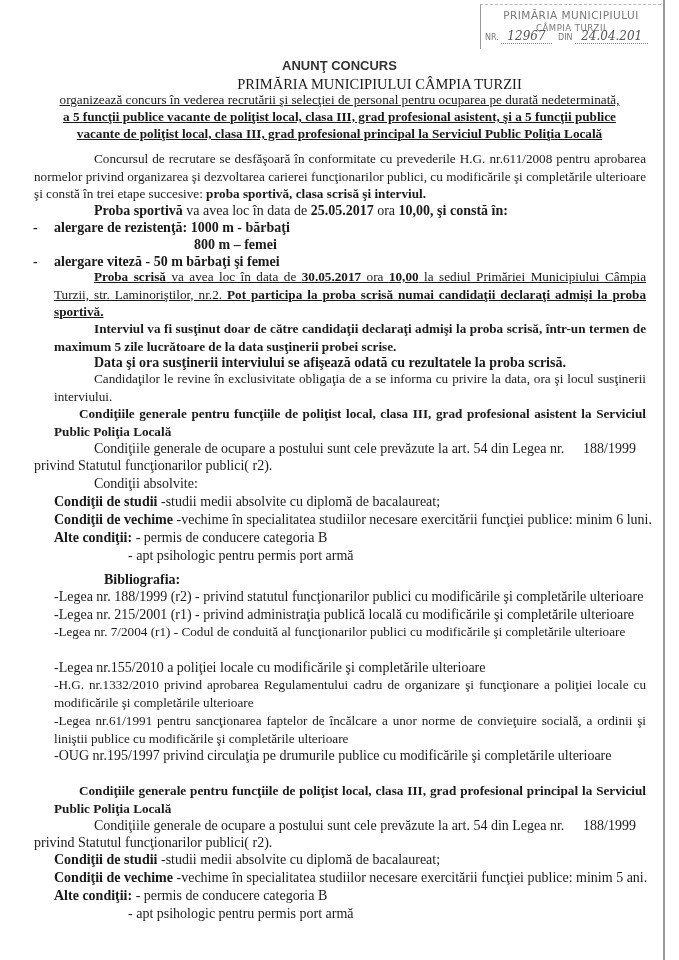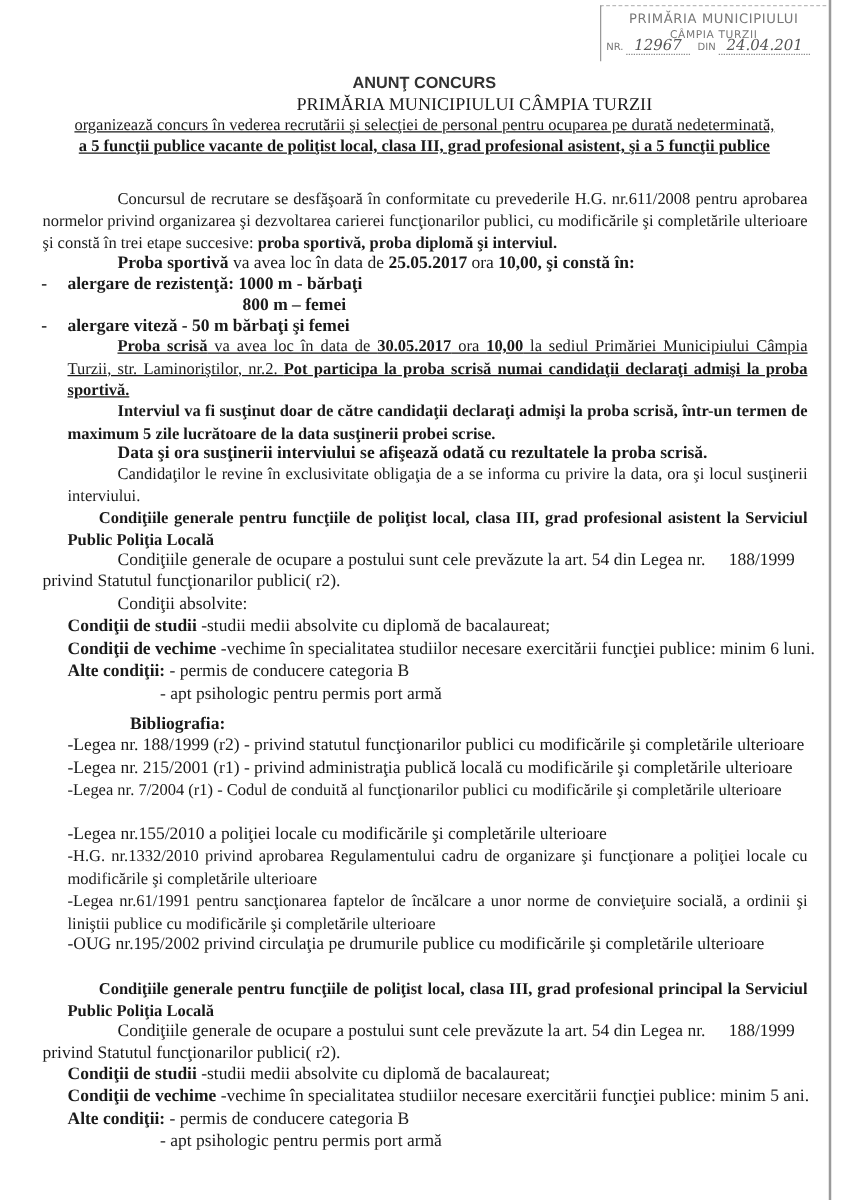--- a/index.html
+++ b/index.html
@@ -45,24 +45,25 @@
       <span class="din">DIN</span>
       <span class="hw">24.04.201</span>
     </div>
   </div>
 
   <div class="title">ANUNŢ CONCURS</div>
   <div class="subtitle">PRIMĂRIA MUNICIPIULUI CÂMPIA TURZII</div>
   <div class="intro">
     <div>organizează concurs în vederea recrutării şi selecţiei de personal pentru ocuparea pe durată nedeterminată,</div>
     <div class="b">a 5 funcţii publice vacante de poliţist local, clasa III, grad profesional asistent, şi a 5 funcţii publice</div>
+    <div class="b">vacante de poliţist local, clasa III, grad profesional principal la Serviciul Public Poliţia Locală</div>
   </div>
 
   <div class="just" style="left:34px; width:612px; top:150px;">
-    <span class="ind"></span><span>Concursul de recrutare se desfăşoară în conformitate cu prevederile H.G. nr.611/2008 pentru aprobarea normelor privind organizarea şi dezvoltarea carierei funcţionarilor publici, cu modificările şi completările ulterioare şi constă în trei etape succesive: </span><span class="b">proba sportivă, proba diplomă şi interviul.</span>
+    <span class="ind"></span><span>Concursul de recrutare se desfăşoară în conformitate cu prevederile H.G. nr.611/2008 pentru aprobarea normelor privind organizarea şi dezvoltarea carierei funcţionarilor publici, cu modificările şi completările ulterioare şi constă în trei etape succesive: </span><span class="b">proba sportivă, clasa scrisă şi interviul.</span>
   </div>
 
   <div class="line" style="left:94px; top:203px;">
     <span class="b">Proba sportivă</span><span> va avea loc în data de </span><span class="b">25.05.2017</span><span> ora </span><span class="b">10,00</span><span class="b">, şi constă în:</span>
   </div>
 
   <div class="line b" style="left:33px; top:220px;">
     <span style="display:inline-block;width:21px;">-</span><span>alergare de rezistenţă: 1000 m - bărbaţi</span>
   </div>
   <div class="line b" style="left:194px; top:237px;">
@@ -106,21 +107,21 @@
   </div>
   <div class="line" style="left:128px; top:548px;">- apt psihologic pentru permis port armă</div>
 
   <div class="line b" style="left:104px; top:572px;">Bibliografia:</div>
   <div class="line" style="left:54px; top:589px;">-Legea nr. 188/1999 (r2) - privind statutul funcţionarilor publici cu modificările şi completările ulterioare</div>
   <div class="line" style="left:54px; top:607px;">-Legea nr. 215/2001 (r1) - privind administraţia publică locală cu modificările şi completările ulterioare</div>
   <div class="just" style="left:54px; width:592px; top:623px;">-Legea nr. 7/2004 (r1) - Codul de conduită al funcţionarilor publici cu modificările şi completările ulterioare</div>
   <div class="line" style="left:54px; top:660px;">-Legea nr.155/2010 a poliţiei locale cu modificările şi completările ulterioare</div>
   <div class="just" style="left:54px; width:592px; top:676px;">-H.G. nr.1332/2010 privind aprobarea Regulamentului cadru de organizare şi funcţionare a poliţiei locale cu modificările şi completările ulterioare</div>
   <div class="just" style="left:54px; width:592px; top:712px;">-Legea nr.61/1991 pentru sancţionarea faptelor de încălcare a unor norme de convieţuire socială, a ordinii şi liniştii publice cu modificările şi completările ulterioare</div>
-  <div class="line" style="left:54px; top:748px;">-OUG nr.195/2002 privind circulaţia pe drumurile publice cu modificările şi completările ulterioare</div>
+  <div class="line" style="left:54px; top:748px;">-OUG nr.195/1997 privind circulaţia pe drumurile publice cu modificările şi completările ulterioare</div>
 
   <div class="just b" style="left:54px; width:592px; top:782px;">
     <span style="display:inline-block;width:25px;"></span><span>Condiţiile generale pentru funcţiile de poliţist local, clasa III, grad profesional principal la Serviciul Public Poliţia Locală</span>
   </div>
   <div class="line" style="left:94px; top:818px;">Condiţiile generale de ocupare a postului sunt cele prevăzute la art. 54 din Legea nr.</div>
   <div class="line" style="left:583px; top:818px;">188/1999</div>
   <div class="line" style="left:34px; top:835px;">privind Statutul funcţionarilor publici( r2).</div>
   <div class="line" style="left:54px; top:852px;">
     <span class="b">Condiţii de studii</span><span> -studii medii absolvite cu diplomă de bacalaureat;</span>
   </div>

